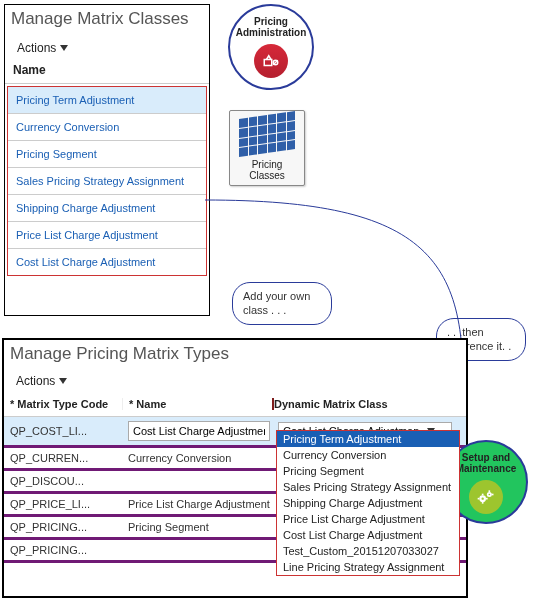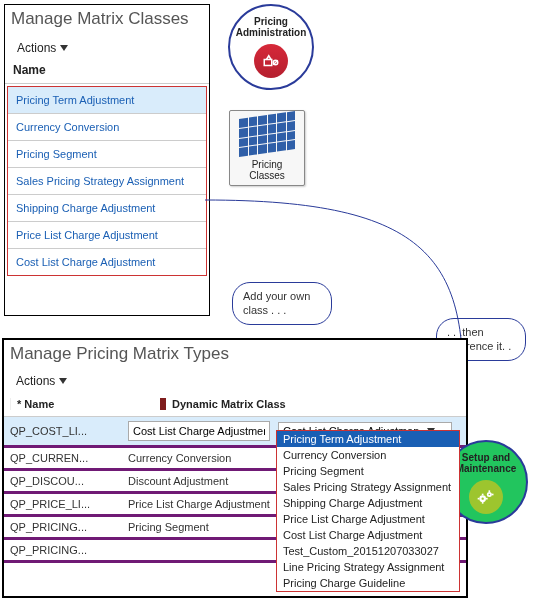--- a/index.html
+++ b/index.html
@@ -144,21 +144,21 @@
     display: flex;
     padding: 4px 6px 6px 6px;
     border-bottom: 1px solid #ccc;
     font-size: 11px;
     font-weight: bold;
     color: #222;
   }
   .th-code  { width: 112px; }
   .th-name  { width: 150px;
     border-left: 1px solid #eee; padding-left: 6px; }
-  .th-dyn   { flex: 1; border-left: 6px solid #7f1d1d; padding-left: 6px; }
+  .th-dyn   { flex: 1; border-left: 2px solid #7f1d1d; }
   .req::before { content: "* "; color: #222; }
   .rows { }
   .trow {
     display: flex;
     align-items: center;
     padding: 4px 6px;
     border-bottom: 3px solid #701a75;
     font-size: 11px;
   }
   .trow.sel { background: #d9ecfb; }
@@ -307,20 +307,21 @@
   <polygon points="462,410 458,400 466,400" fill="#2a3b9a"></polygon>
 </svg>
 
 <div class="panel2">
   <div class="panel2-title">Manage Pricing Matrix Types</div>
   <div class="actions">
     <span>Actions</span>
     <span class="triangle-down"></span>
   </div>
   <div class="table-headers">
+    <div class="th-code req">Matrix Type Code</div>
     <div class="th-name req">Name</div>
     <div class="th-dyn">Dynamic Matrix Class</div>
   </div>
   <div class="rows">
     <div class="trow sel">
       <div class="td-code">QP_COST_LI...</div>
       <div class="td-name">
         <input class="name-input" value="Cost List Charge Adjustmen" style="">
       </div>
       <div class="td-dyn">
@@ -330,21 +331,20 @@
         </div>
       </div>
     </div>
     <div class="trow">
       <div class="td-code">QP_CURREN...</div>
       <div class="td-name">Currency Conversion</div>
       <div class="td-dyn"></div>
     </div>
     <div class="trow">
       <div class="td-code">QP_DISCOU...</div>
-      <div class="td-name">Discount Adjustment</div>
       <div class="td-dyn"></div>
     </div>
     <div class="trow">
       <div class="td-code">QP_PRICE_LI...</div>
       <div class="td-name">Price List Charge Adjustment</div>
       <div class="td-dyn"></div>
     </div>
     <div class="trow">
       <div class="td-code">QP_PRICING...</div>
       <div class="td-name">Pricing Segment</div>
@@ -361,21 +361,20 @@
 <div class="dropdown">
   <div class="dd-item hi">Pricing Term Adjustment</div>
   <div class="dd-item">Currency Conversion</div>
   <div class="dd-item">Pricing Segment</div>
   <div class="dd-item">Sales Pricing Strategy Assignment</div>
   <div class="dd-item">Shipping Charge Adjustment</div>
   <div class="dd-item">Price List Charge Adjustment</div>
   <div class="dd-item">Cost List Charge Adjustment</div>
   <div class="dd-item">Test_Custom_20151207033027</div>
   <div class="dd-item">Line Pricing Strategy Assignment</div>
-  <div class="dd-item">Pricing Charge Guideline</div>
 </div>
 
 <div class="setupm">
   <div class="setupm-label">
     <span>Setup and</span><br><span>Maintenance</span>
   </div>
   <div class="setupm-icon">
     <svg viewBox="0 0 24 24">
         <g fill="#fff">
       <circle cx="8" cy="14" r="4"></circle>

